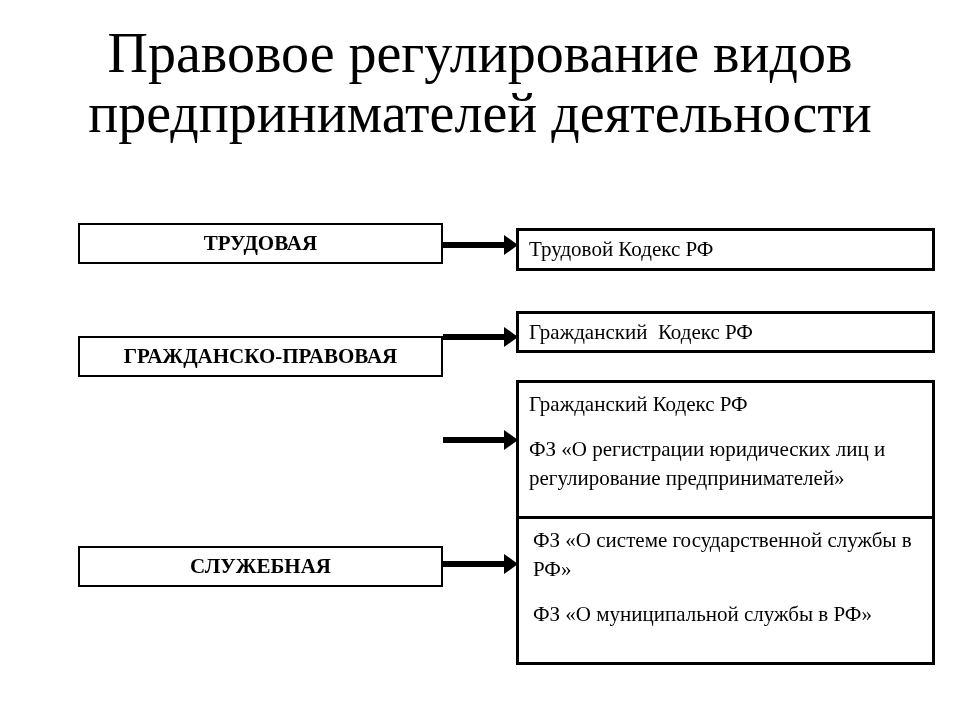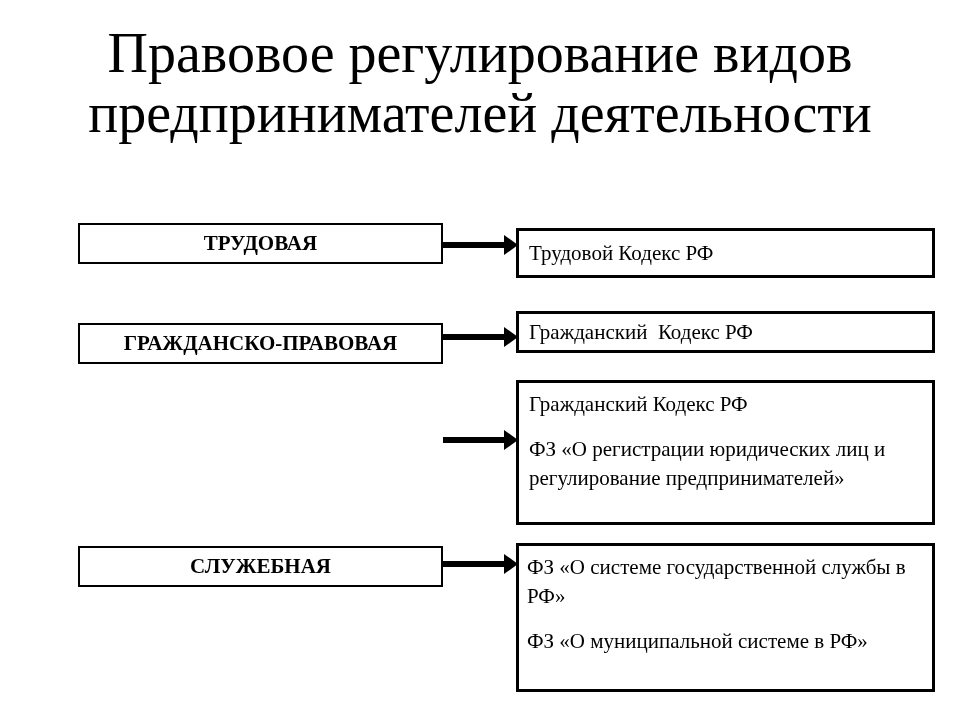--- a/index.html
+++ b/index.html
@@ -36,45 +36,45 @@
     box-sizing: border-box;
     background: #ffffff;
     display: flex;
     align-items: center;
     justify-content: center;
     font-size: 21px;
     font-weight: 700;
     white-space: pre-wrap;
   }
   .cat-1 { top: 223px; }
-  .cat-2 { top: 323px; }
+  .cat-2 { top: 336px; }
   .cat-3 { top: 413px; }
   .cat-4 { top: 546px; }
 
   .reg-box {
     position: absolute;
     left: 516px;
     width: 419px;
     border: 3px solid #000000;
     box-sizing: border-box;
     background: #ffffff;
     font-size: 21px;
     font-weight: 400;
   }
   .reg-single {
     display: flex;
     align-items: center;
     padding-left: 10px;
     padding-right: 6px;
     white-space: pre-wrap;
   }
-  .reg-1 { top: 228px; height: 50px; }
+  .reg-1 { top: 228px; height: 43px; }
   .reg-2 { top: 311px; height: 42px; }
   .reg-3 { top: 380px; height: 145px; padding: 7px 10px; }
-  .reg-4 { top: 543px; height: 149px; padding: 7px 8px; }
+  .reg-4 { top: 516px; height: 149px; padding: 7px 14px; }
   .reg-box p {
     margin: 0;
     line-height: 29px;
     white-space: pre-wrap;
   }
   .reg-box p + p {
     margin-top: 16px;
   }
 
   .arrow {
@@ -145,16 +145,16 @@
 
   <div class="cat-box cat-4">
     <span>СЛУЖЕБНАЯ</span>
   </div>
   <div class="arrow arr-4">
     <div class="arrow-line"></div>
     <div class="arrow-head"></div>
   </div>
   <div class="reg-box reg-4">
     <p>ФЗ «О системе государственной службы в РФ»</p>
-    <p>ФЗ «О муниципальной системе в РФ»</p>
+    <p>ФЗ «О муниципальной службы в РФ»</p>
   </div>
 
 </div>
 
 </body></html>

